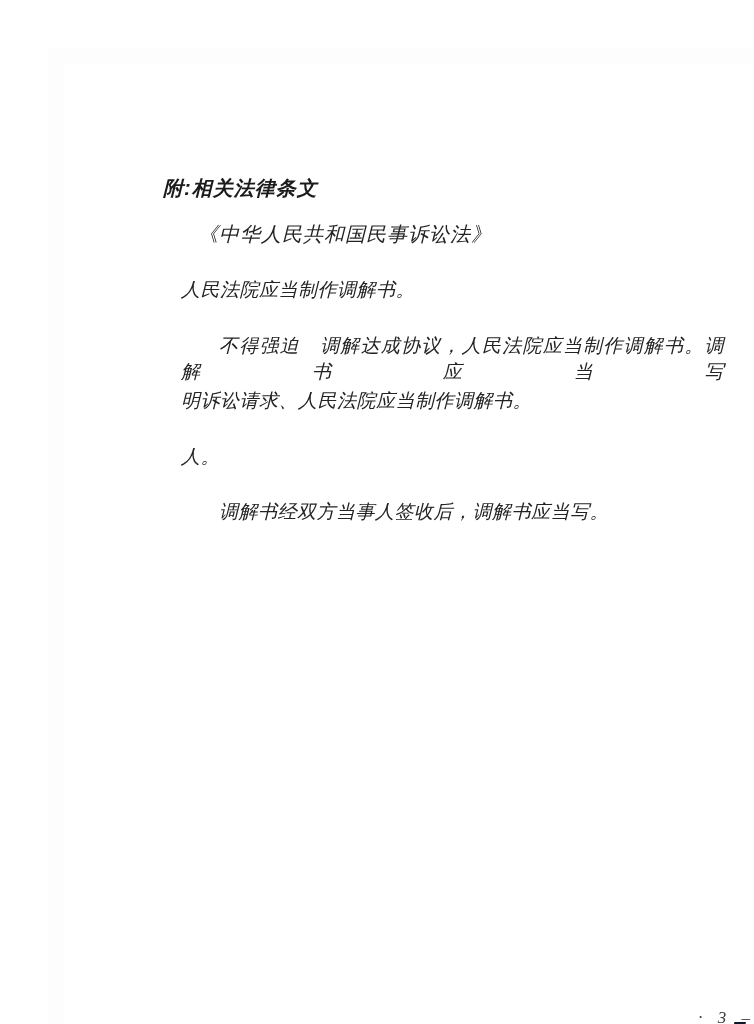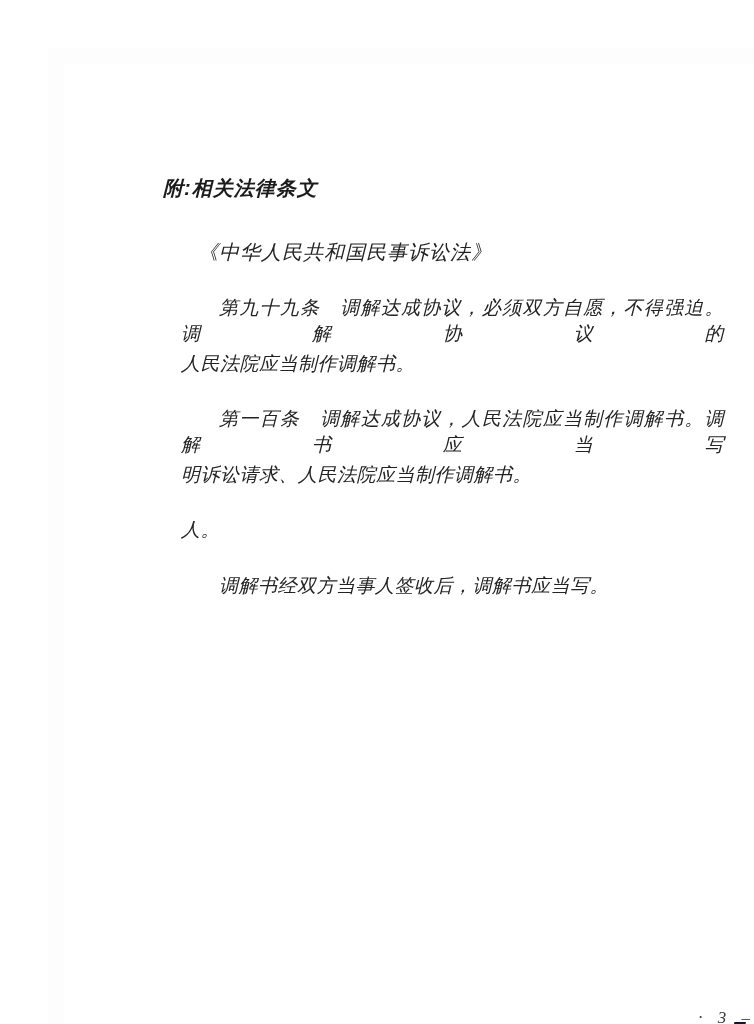--- a/index.html
+++ b/index.html
@@ -28,21 +28,21 @@
     font-family: "Liberation Sans", sans-serif;
     font-weight: bold;
     font-size: 20px;
     letter-spacing: 1px;
     color: #1b1b1b;
     white-space: nowrap;
   }
   .content {
     position: absolute;
     left: 85px;
-    top: 142px;
+    top: 124px;
     width: 575px;
     color: #232323;
   }
   .law-title {
     height: 41px;
     margin-left: 33px;
     font-size: 20px;
     line-height: 28px;
     letter-spacing: 1px;
     white-space: nowrap;
@@ -90,23 +90,22 @@
 <body>
 
 <div class="viewport">
   <div class="sheet">
 
     <div class="doc-heading">附:相关法律条文</div>
 
     <div class="content">
       <div class="law-title">《中华人民共和国民事诉讼法》</div>
 
-      <div class="line jfull indent">第九十九条　调解达成协议，必须双方自愿，不得强迫。调解协议的</div>
       <div class="line">人民法院应当制作调解书。</div>
-      <div class="line jfull indent">第一百条　调解达成协议，人民法院应当制作调解书。调解书应当写</div>
+      <div class="line jfull indent">不得强迫　调解达成协议，人民法院应当制作调解书。调解书应当写</div>
       <div class="line">明诉讼请求、人民法院应当制作调解书。</div>
       <div class="line">人。</div>
       <div class="line indent">调解书经双方当事人签收后，调解书应当写。</div>
     </div>
 
     <div class="page-number">· 3 –</div>
   </div>
 
   <div class="viewer-page-indicator">7 / 8</div>
 </div>

